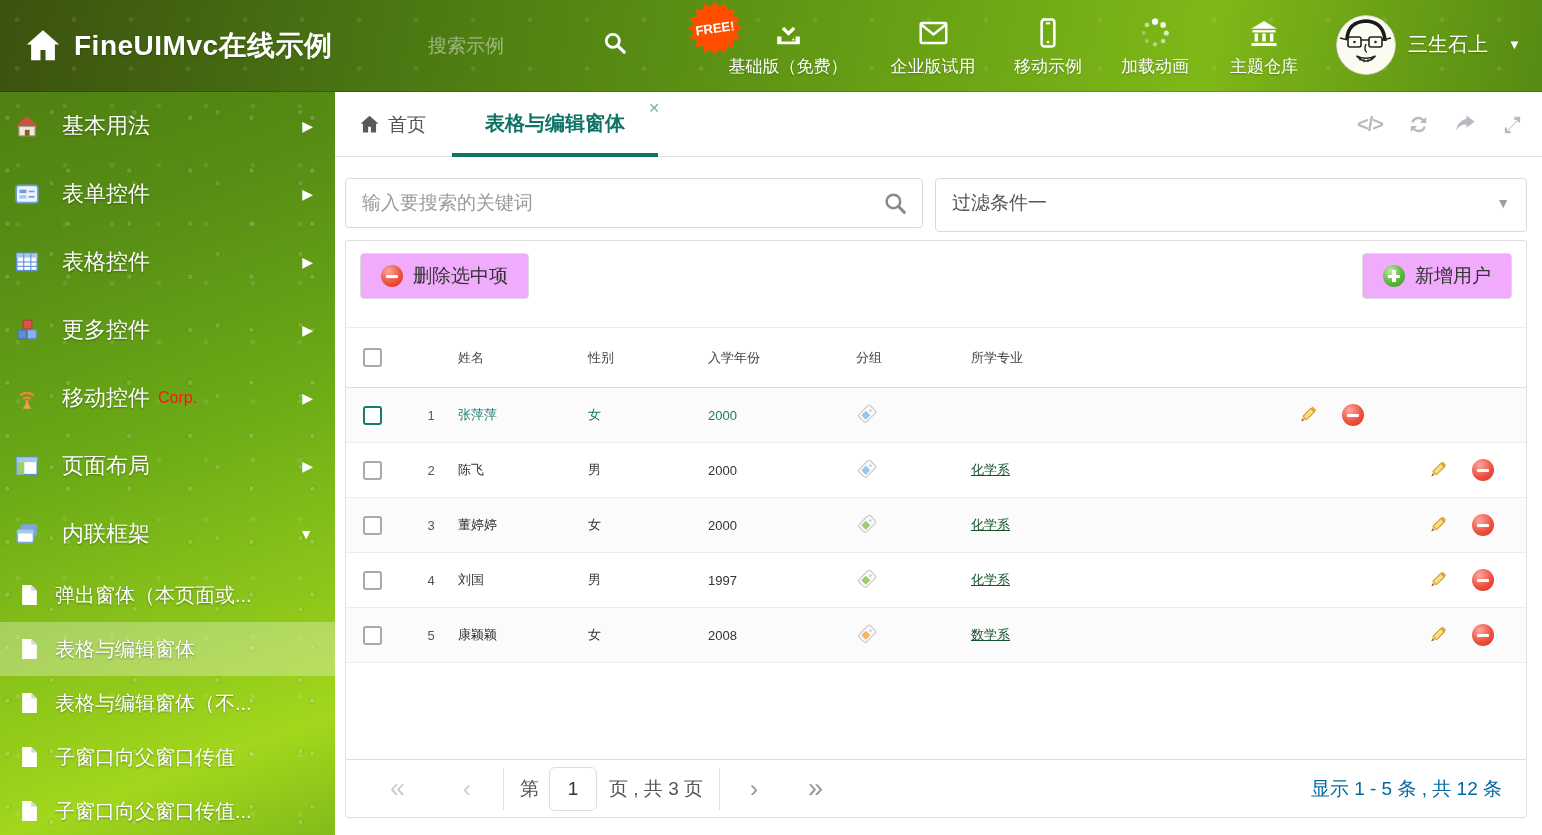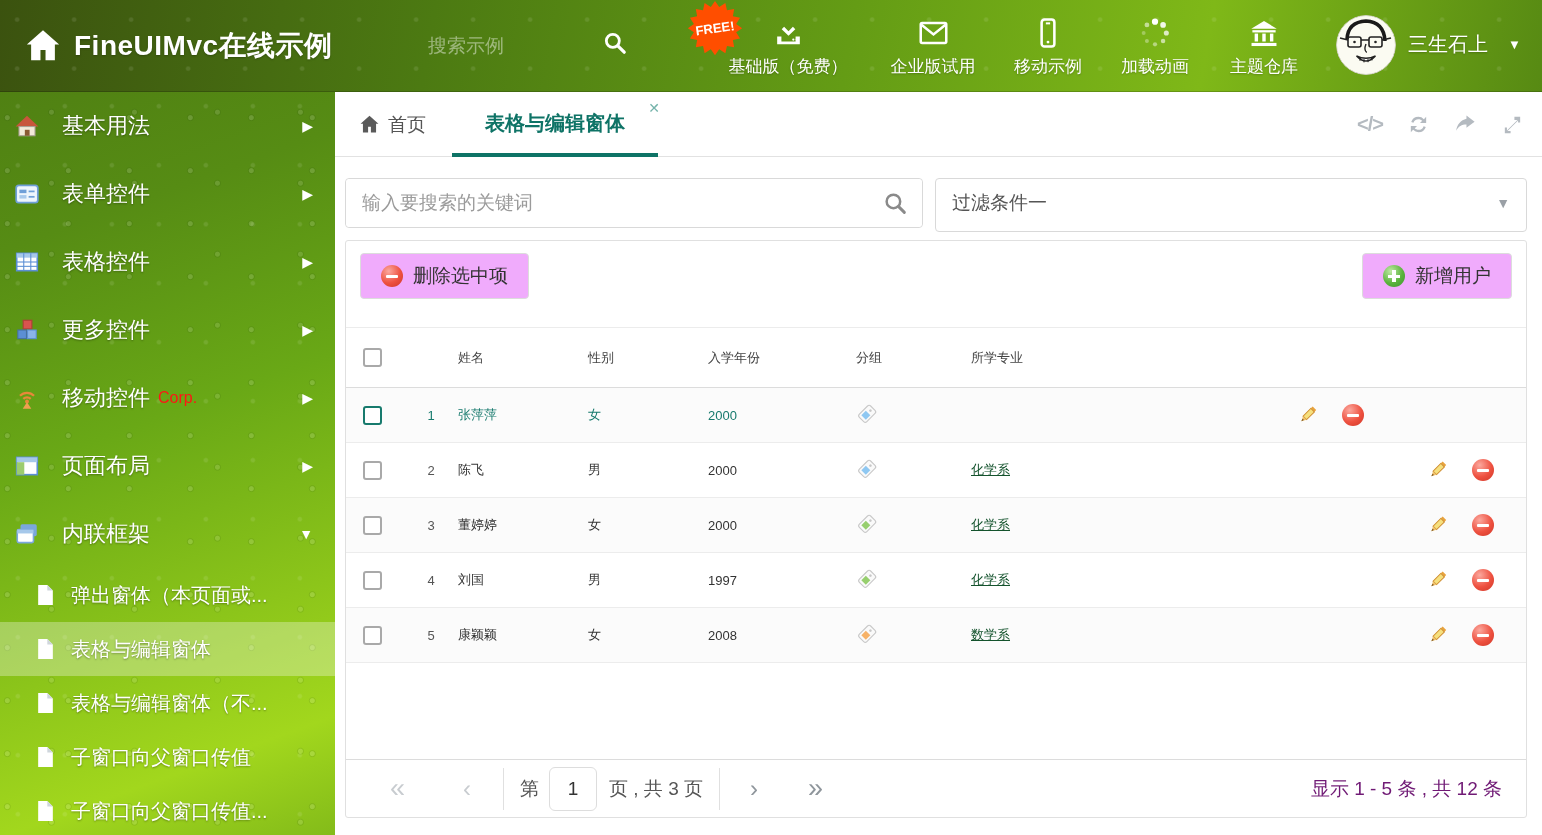--- a/index.html
+++ b/index.html
@@ -47,21 +47,21 @@
     text-shadow:0 1px 2px rgba(0,0,0,.25); }
   .ucaret { position:absolute; left:1508px; top:37px; font-size:13px; cursor:pointer; }
 
   
   .sidebar { position:absolute; left:0; top:92px; width:335px; bottom:0; color:#fff; overflow:hidden; }
   .side-item { height:68px; display:flex; align-items:center; padding:0 22px 0 14px; cursor:pointer; }
   .side-item .ic { width:26px; height:26px; flex:0 0 26px; }
   .side-item .lb { margin-left:22px; font-size:22px; text-shadow:0 1px 2px rgba(0,0,0,.35); }
   .side-item .corp { margin-left:8px; color:#ff1515; font-size:16px; }
   .side-item .chev { margin-left:auto; font-size:14px; color:#fff; }
-  .sub-item { height:54px; display:flex; align-items:center; padding-left:36px; cursor:pointer; }
+  .sub-item { height:54px; display:flex; align-items:center; padding-left:20px; cursor:pointer; }
   .sub-item .ic { width:19px; height:22px; flex:0 0 19px; }
   .sub-item .lb { margin-left:16px; font-size:20px; text-shadow:0 1px 2px rgba(0,0,0,.35); white-space:nowrap; }
   .sub-item.sel { background:rgba(255,255,255,.30); }
 
   
   .main { position:absolute; left:335px; top:92px; right:0; bottom:0; background:#fff; }
 
   .tabbar { position:absolute; left:0; top:0; right:0; height:65px; border-bottom:1px solid #e2e2e2; }
   .tab-home { position:absolute; left:24px; top:0; height:65px; display:flex; align-items:center;
     gap:8px; color:#555; font-size:19px; cursor:pointer; }
@@ -123,21 +123,21 @@
   .pager { position:absolute; left:0; right:0; bottom:0; height:58px; border-top:1px solid #dcdcdc;
     display:flex; align-items:center; font-size:19px; color:#555; padding:0 24px; }
   .pg { cursor:pointer; line-height:1; }
   .pg.dis { color:#c8ccd0; }
   .pg.en { color:#8f969c; }
   .pg.dbl { font-size:27px; }
   .pg.sgl { font-size:24px; }
   .pdiv { width:1px; height:42px; background:#e0e0e0; }
   .pinput { width:48px; height:44px; border:1px solid #ddd; border-radius:6px; text-align:center;
     font-size:19px; color:#333; outline:none; font-family:inherit; }
-  .psum { margin-left:auto; color:#701a75; }
+  .psum { margin-left:auto; color:#0369a1; }
 </style>
 </head>
 <body>
 
 <div class="bg"></div>
 
 <div class="header">
   <svg class="brand-home" viewBox="0 0 24 24">
     <path d="M12 2 1.8 11h2.7v10h5.9v-6.4h3.2V21h5.9V11h2.7z" fill="#fff"></path>
   </svg>

